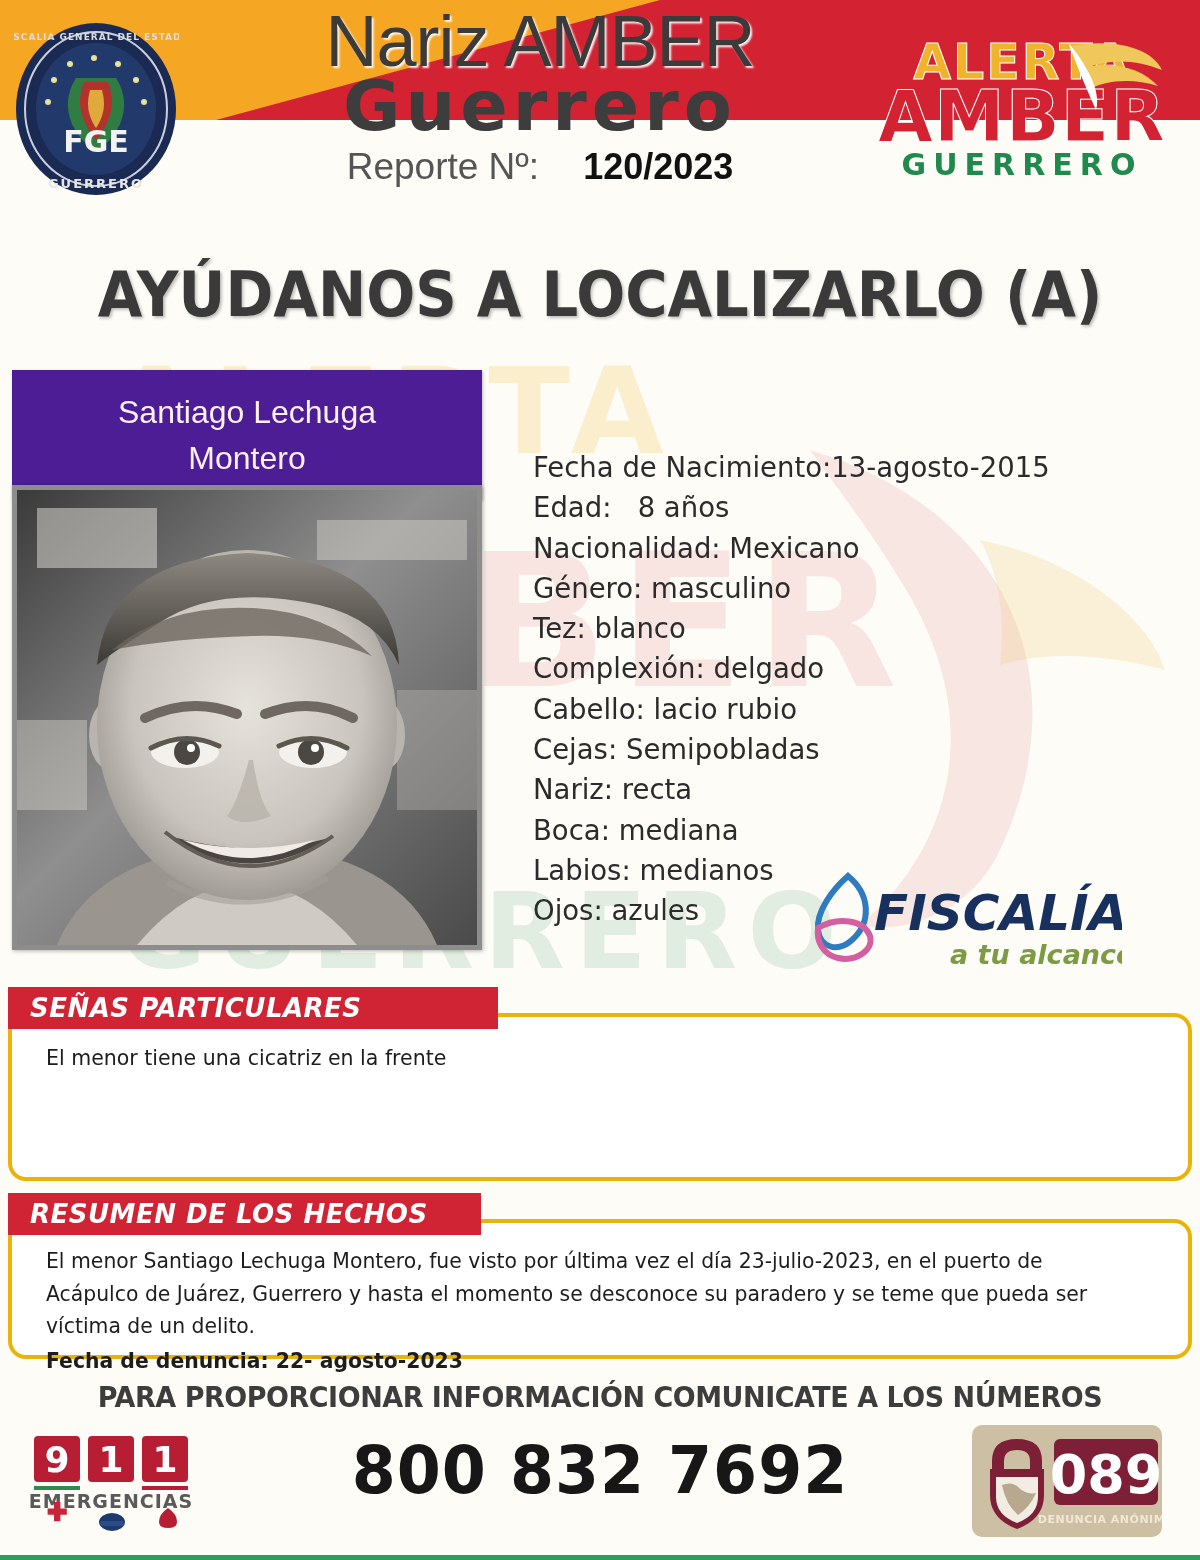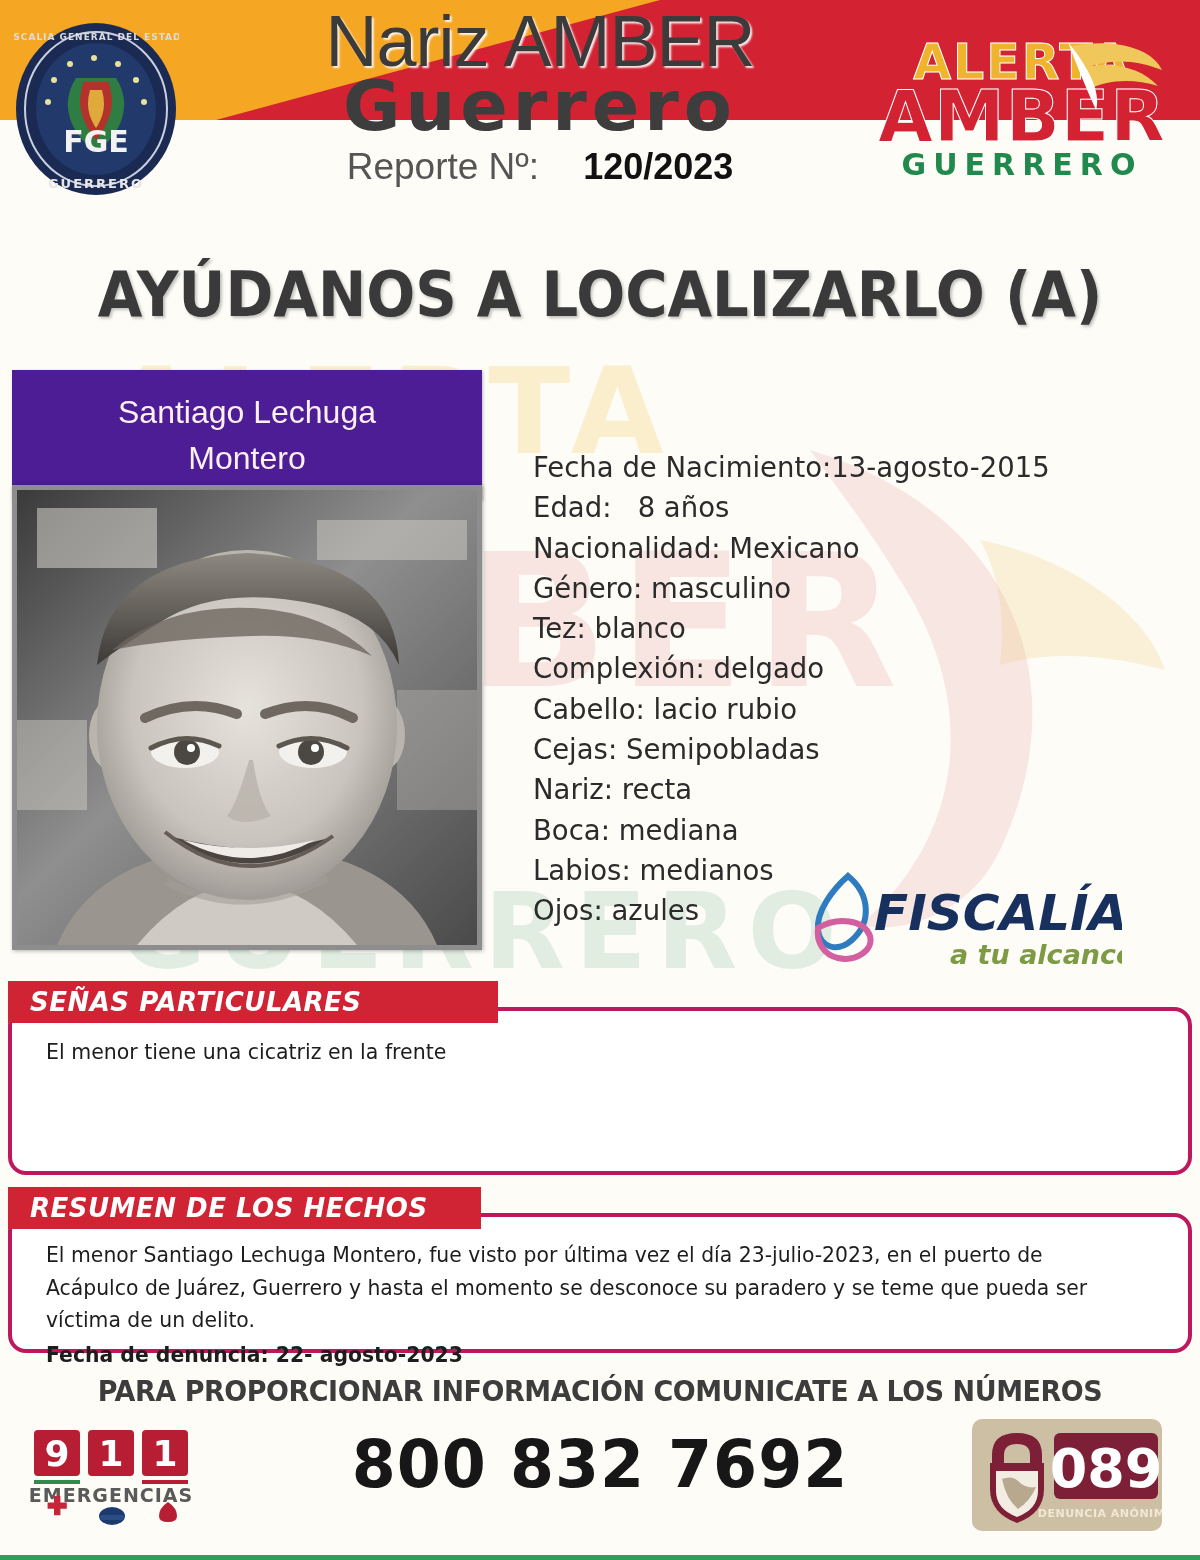--- a/index.html
+++ b/index.html
@@ -236,33 +236,33 @@
     padding-left: 22px;
     color: #ffffff;
     font-family: "DejaVu Sans", sans-serif;
     font-weight: 900;
     font-style: italic;
     font-size: 26px;
     letter-spacing: 0.5px;
     z-index: 4;
   }
   .panel-box {
-    border: 4px solid #be185d;
+    border: 4px solid #eab308;
     border-radius: 18px;
     background: #ffffff;
     margin-top: -16px;
     padding: 26px 22px 20px 34px;
   }
   .panel-box p {
     font-family: "DejaVu Sans", sans-serif;
     color: #1d1d1d;
     line-height: 1.55;
   }
 
-  #senas-wrap { margin-top: 6px; padding: 0 8px 0 8px; }
+  #senas-wrap { margin-top: 12px; padding: 0 8px 0 8px; }
   #senas-wrap .panel-hd { width: 490px; }
   #senas-wrap .panel-box { height: 168px; }
   #senas-wrap .panel-box p { font-size: 20.5px; }
 
   #resumen-wrap { margin-top: 12px; padding: 0 8px 5px 8px; }
   #resumen-wrap .panel-hd { width: 473px; }
   #resumen-wrap .panel-box { height: 140px; padding-top: 22px; }
   #resumen-wrap .panel-box p { font-size: 21px; transform: scaleX(0.97); transform-origin: left; }
   #resumen-wrap .panel-box p.fecha { font-weight: 700; margin-top: 2px; }
 

